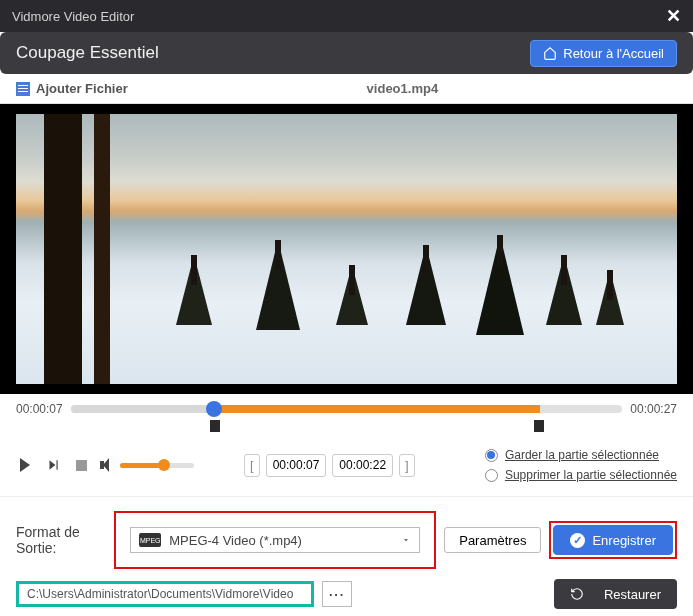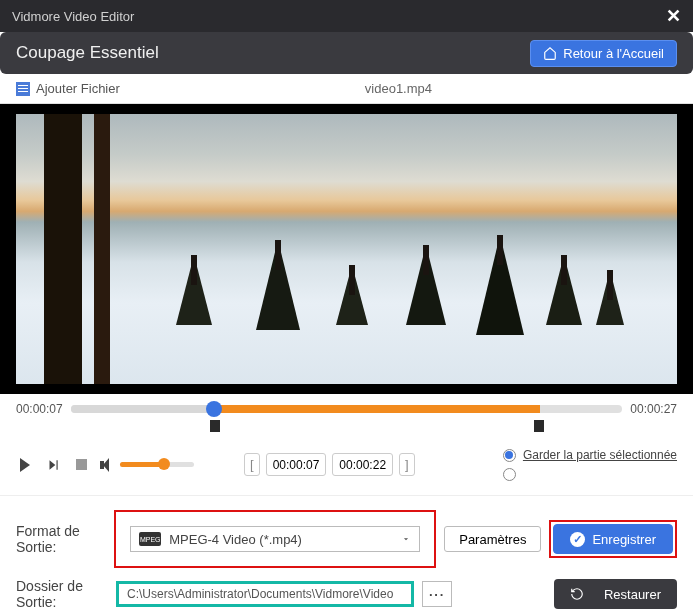--- a/index.html
+++ b/index.html
@@ -5,21 +5,21 @@
 * { margin: 0; padding: 0; box-sizing: border-box; font-family: -apple-system, "Segoe UI", Arial, sans-serif; }
 body { width: 693px; height: 616px; background: #fff; overflow: hidden; }
 
 .titlebar { height: 32px; background: #2a2a2e; color: #d0d0d0; display: flex; align-items: center; justify-content: space-between; padding: 0 12px; font-size: 13px; }
 .titlebar .close { color: #fff; font-size: 18px; cursor: pointer; font-weight: bold; }
 
 .header { height: 42px; background: #3a3a3f; display: flex; align-items: center; justify-content: space-between; padding: 0 16px; border-radius: 6px; }
 .header-title { color: #f0f0f0; font-size: 17px; }
 .home-btn { background: #3a74e0; color: #fff; border: 1px solid #5b8ff0; border-radius: 4px; padding: 5px 12px; font-size: 13px; display: flex; align-items: center; gap: 6px; cursor: pointer; }
 
-.filebar { height: 30px; background: #fff; border-bottom: 1px solid #e0e0e0; display: flex; align-items: center; padding: 0 16px; font-size: 13px; color: #555; }
+.filebar { height: 30px; background: #fff; border-bottom: 1px solid #e0e0e0; display: flex; align-items: center; padding: 0 16px; font-size: 13px; color: #555; font-weight: bold; }
 .filebar .add { display: flex; align-items: center; gap: 6px; cursor: pointer; }
 .filebar .film-ico { width: 14px; height: 14px; background: #4a7bd8; display: inline-block; position: relative; }
 .filebar .film-ico::before { content: ""; position: absolute; left: 2px; right: 2px; top: 3px; bottom: 3px; background: repeating-linear-gradient(#fff 0 1px, transparent 1px 3px); }
 .filebar .fname { margin-left: auto; margin-right: auto; color: #666; }
 
 .video-area { background: #000; height: 290px; padding: 10px 16px; }
 .video-preview { width: 100%; height: 100%; background: linear-gradient(to bottom,
   #aeb9bd 0%, #c5cbc8 15%, #dedcd2 25%, #e8c89a 32%, #d8a970 36%,
   #9fb0b4 40%, #d8e2e8 55%, #e8eff5 70%, #dce6ee 100%);
   position: relative; overflow: hidden; }
@@ -171,20 +171,21 @@
       </div>
   </div>
 
   <div class="keep-opts">
     <div class="radio-row">
       <span class="radio on"></span>
       <span>Garder la partie sélectionnée</span>
     </div>
     <div class="radio-row">
       <span class="radio"></span>
+      <span>Supprimer la partie sélectionnée</span>
     </div>
   </div>
 </div>
 
 <div class="bottom">
   <div class="row">
     <label>Format de Sortie:</label>
     <div class="fmt-wrap">
       <div class="select">
         <span class="mpeg-ico">MPEG</span>
@@ -198,21 +199,20 @@
         <span>Paramètres</span>
       </button>
     <div class="primary-wrap">
       <button class="primary">
         <span class="check-circ">✓</span>
         <span>Enregistrer</span>
       </button>
     </div>
   </div>
   <div class="row">
-    <label>Dossier de Sortie:</label>
     <input class="path-input" value="C:\Users\Administrator\Documents\Vidmore\Video" style="">
     <div class="dots-btn">···</div>
     <button class="dark-btn">
       <svg width="14" height="14" viewBox="0 0 24 24" fill="none" stroke="#fff" stroke-width="2">
           <path d="M3 12a9 9 0 109-9 9 9 0 00-6 2.3L3 8"></path>
           <path d="M3 3v5h5"></path>
         </svg>
       <span>Restaurer</span>
     </button>
   </div>

